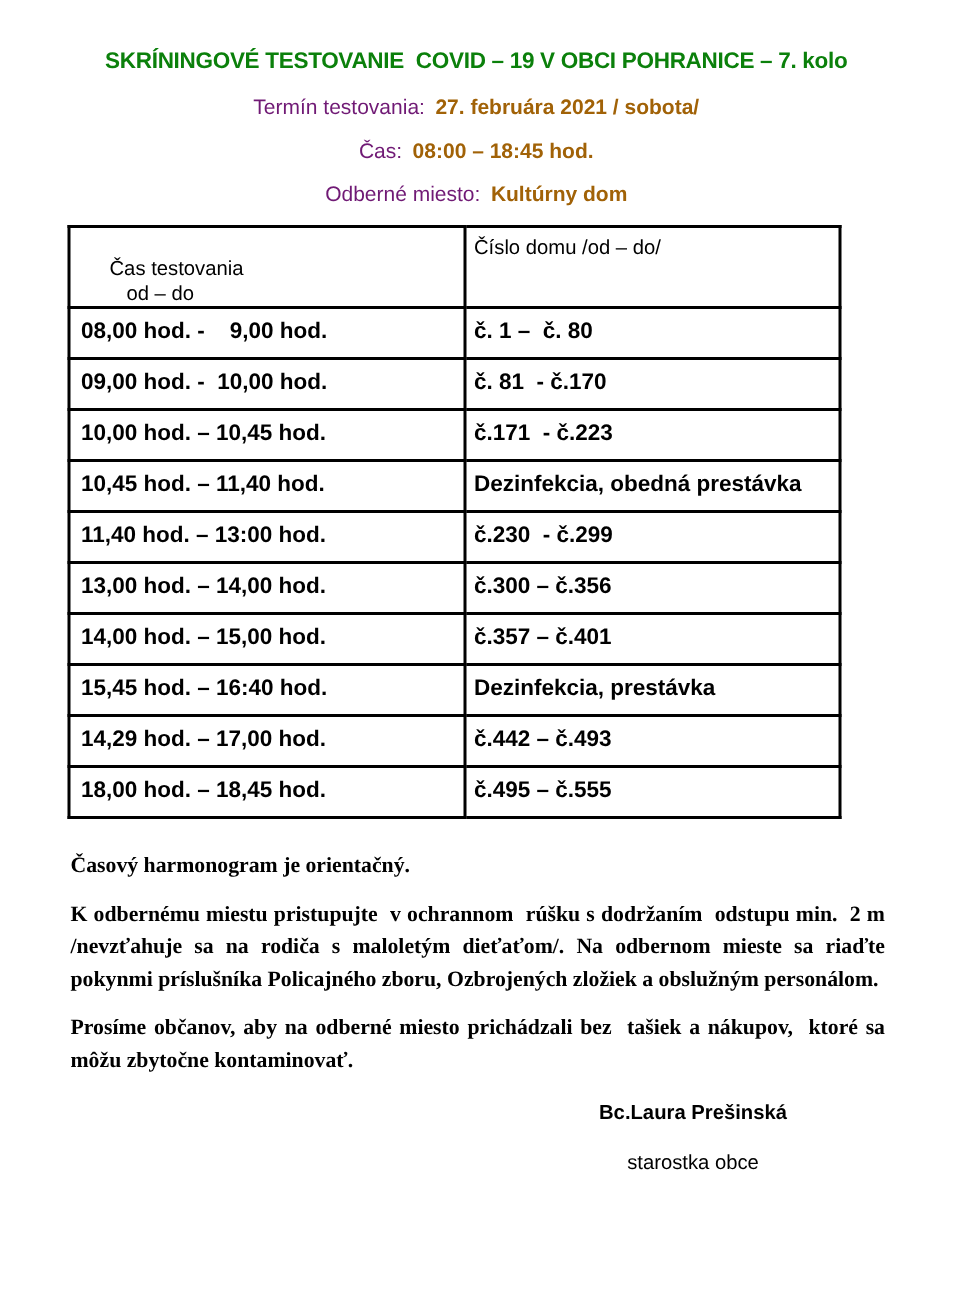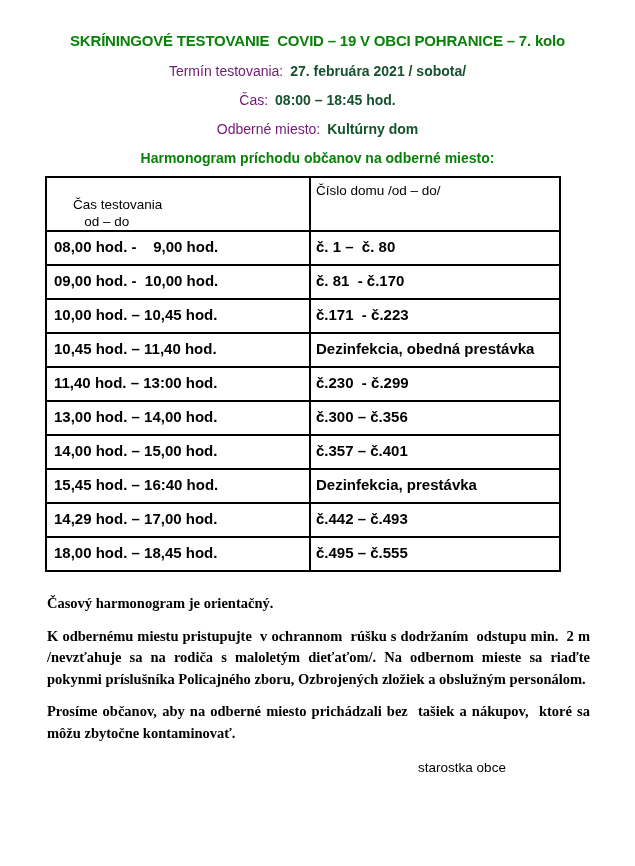--- a/index.html
+++ b/index.html
@@ -37,21 +37,21 @@
     text-align: center;
     font-size: 14px;
     line-height: 16px;
   }
   .info-label {
     color: #701a75;
     font-weight: normal;
     margin-right: 7px;
   }
   .info-value {
-    color: #14532d;
+    color: #a16207;
     font-weight: bold;
   }
   .schedule-heading {
     margin: 0 0 10px 0;
     text-align: center;
     font-size: 14px;
     font-weight: bold;
     color: #0b800b;
   }
 
@@ -145,21 +145,20 @@
   </p>
 
   <p class="info-line">
     <span class="info-label">Čas:</span><span class="info-value">08:00 – 18:45 hod.</span>
   </p>
 
   <p class="info-line">
     <span class="info-label">Odberné miesto:</span><span class="info-value">Kultúrny dom</span>
   </p>
 
-  <h2 class="schedule-heading">Harmonogram príchodu občanov na odberné miesto:</h2>
 
   <table class="schedule">
     <colgroup>
         <col class="c1">
         <col class="c2">
       </colgroup>
     <thead>
       <tr>
         <th class="th-time">Čas testovania
    od – do</th>
@@ -222,16 +221,17 @@
       </tbody>
   </table>
 
   <div class="notes">
     <p class="note-paragraph prewrap">Časový harmonogram je orientačný.</p>
     <p class="note-paragraph prewrap">K odbernému miestu pristupujte  v ochrannom  rúšku s dodržaním  odstupu min.  2 m /nevzťahuje sa na rodiča s maloletým dieťaťom/. Na odbernom mieste sa riaďte pokynmi príslušníka Policajného zboru, Ozbrojených zložiek a obslužným personálom.</p>
     <p class="note-paragraph prewrap">Prosíme občanov, aby na odberné miesto prichádzali bez  tašiek a nákupov,  ktoré sa môžu zbytočne kontaminovať.</p>
   </div>
 
   <div class="signature">
+    <p class="signature-name">Bc.Laura Prešinská</p>
     <p class="signature-role">starostka obce</p>
   </div>
 
 </div>
 
 </body></html>

